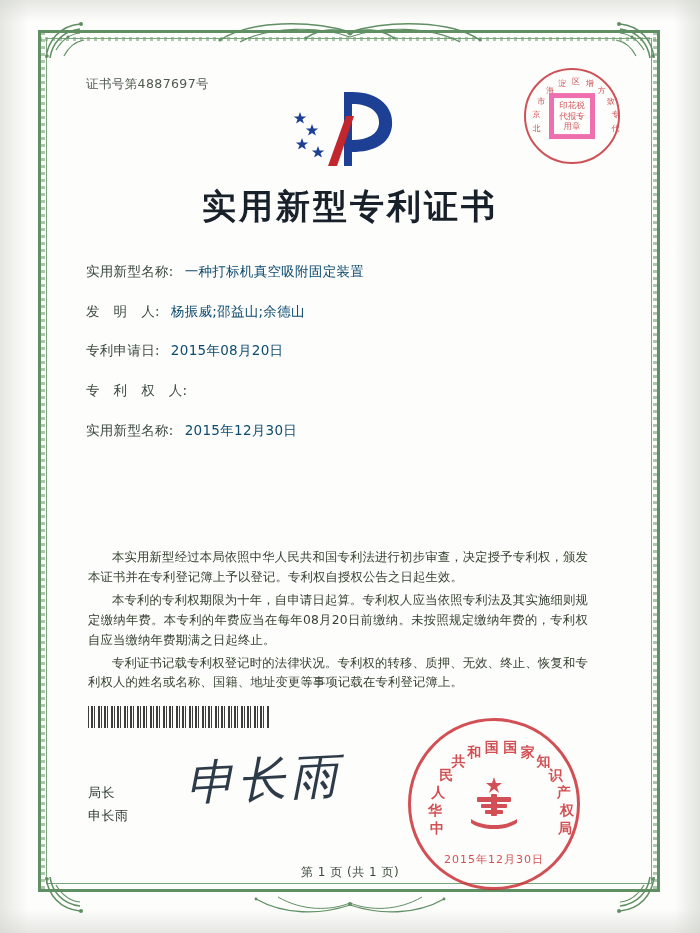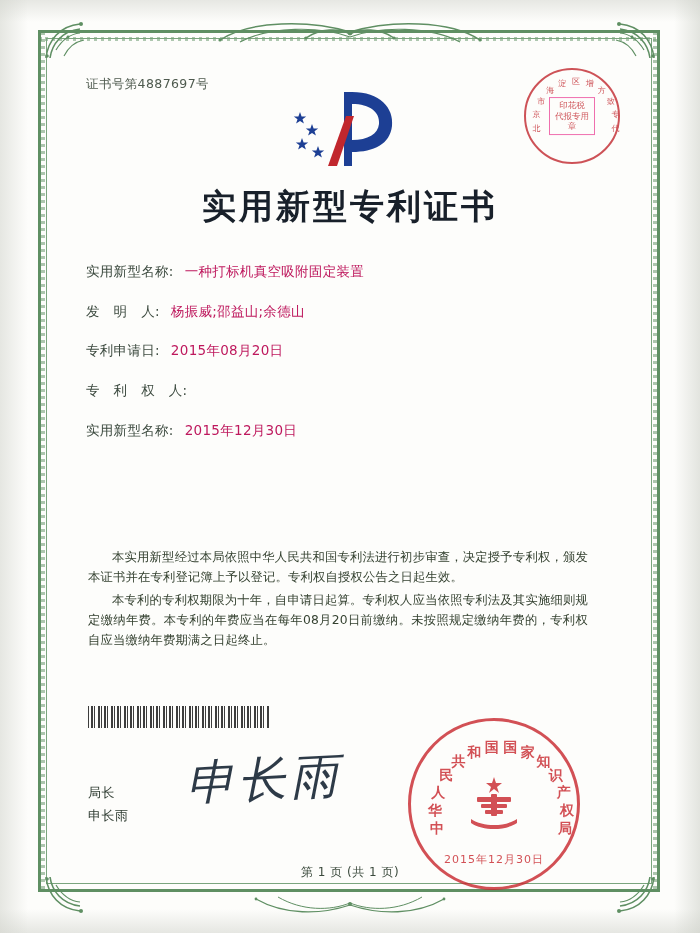--- a/index.html
+++ b/index.html
@@ -161,21 +161,21 @@
     color: #3c4a3f;
     line-height: 1.35;
     gap: 6px;
   }
   .field-label {
     white-space: nowrap;
     letter-spacing: .3px;
   }
   .field-value {
     margin-left: 5px;
-    color: #be185d;
+    color: #0c4a6e;
     letter-spacing: .3px;
   }
 
   
   .legal {
     position: absolute;
     left: 88px;
     top: 548px;
     width: 500px;
     font-size: 12.3px;
@@ -253,21 +253,21 @@
     white-space: nowrap;
   }
   .seal-top .seal-center {
     position: absolute;
     left: 50%;
     top: 50%;
     transform: translate(-50%, -50%);
     text-align: center;
     font-size: 8.5px;
     line-height: 1.25;
-    border: 1px solid #ec4899;
+    border: 5px solid #ec4899;
     padding: 2px 3px;
   }
 
   .seal-main {
     position: absolute;
     left: 408px;
     top: 718px;
     width: 166px;
     height: 166px;
     border-radius: 50%;
@@ -472,20 +472,21 @@
     </div>
     <div class="field-row">
       <span class="field-label">实用新型名称:</span>
       <span class="field-value">2015年12月30日</span>
     </div>
   </div>
 
   <div class="legal">
     <p>本实用新型经过本局依照中华人民共和国专利法进行初步审查，决定授予专利权，颁发本证书并在专利登记簿上予以登记。专利权自授权公告之日起生效。</p>
     <p>本专利的专利权期限为十年，自申请日起算。专利权人应当依照专利法及其实施细则规定缴纳年费。本专利的年费应当在每年08月20日前缴纳。未按照规定缴纳年费的，专利权自应当缴纳年费期满之日起终止。</p>
+    <p>专利证书记载专利权登记时的法律状况。专利权的转移、质押、无效、终止、恢复和专利权人的姓名或名称、国籍、地址变更等事项记载在专利登记簿上。</p>
   </div>
 
   <div class="barcode"></div>
 
   <div class="director">
     <div>局长</div>
     <div>申长雨</div>
   </div>
   <div class="signature">申长雨</div>
 

